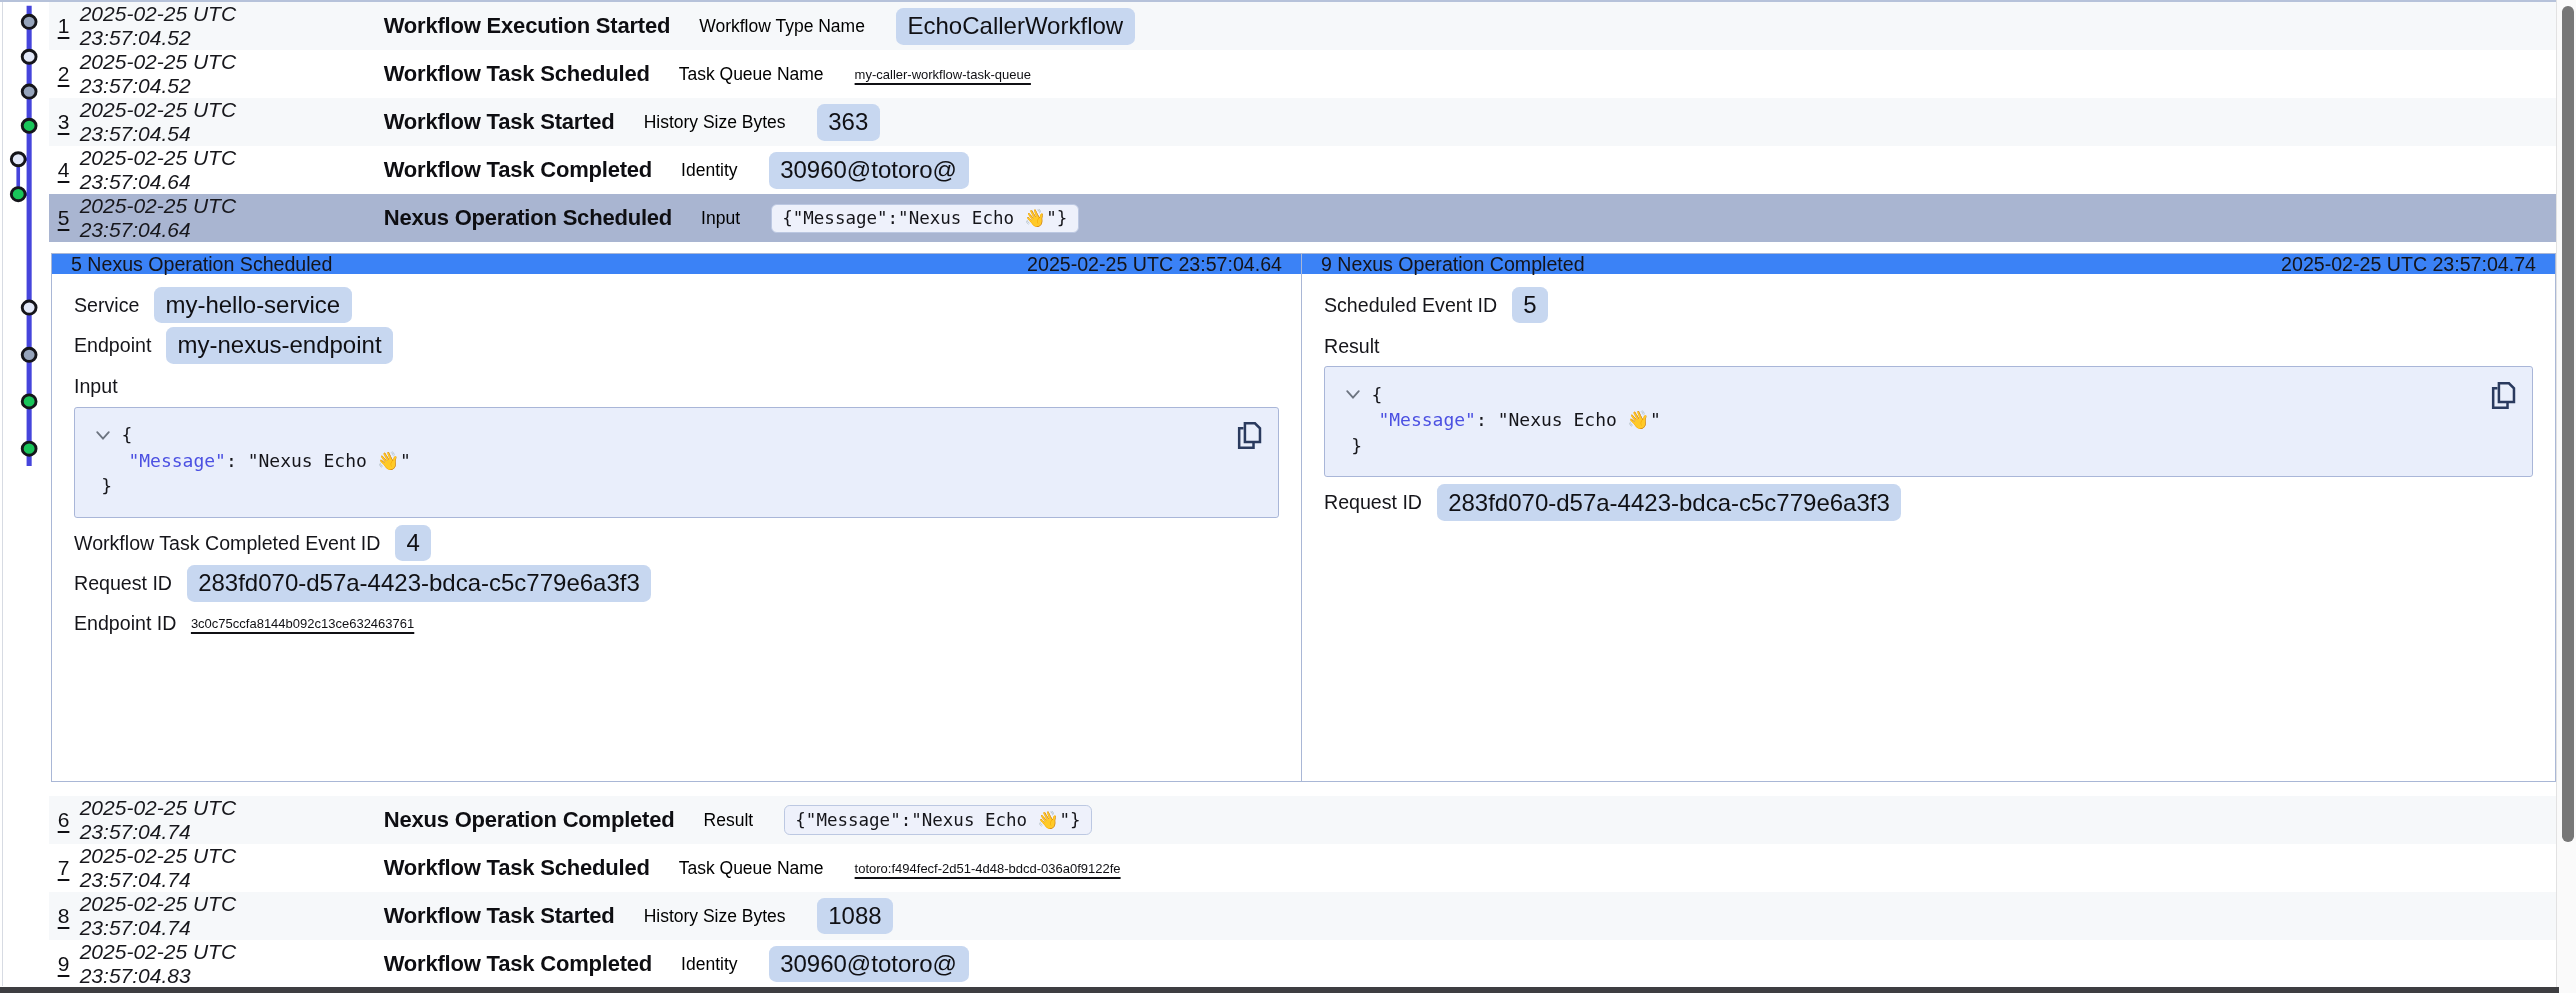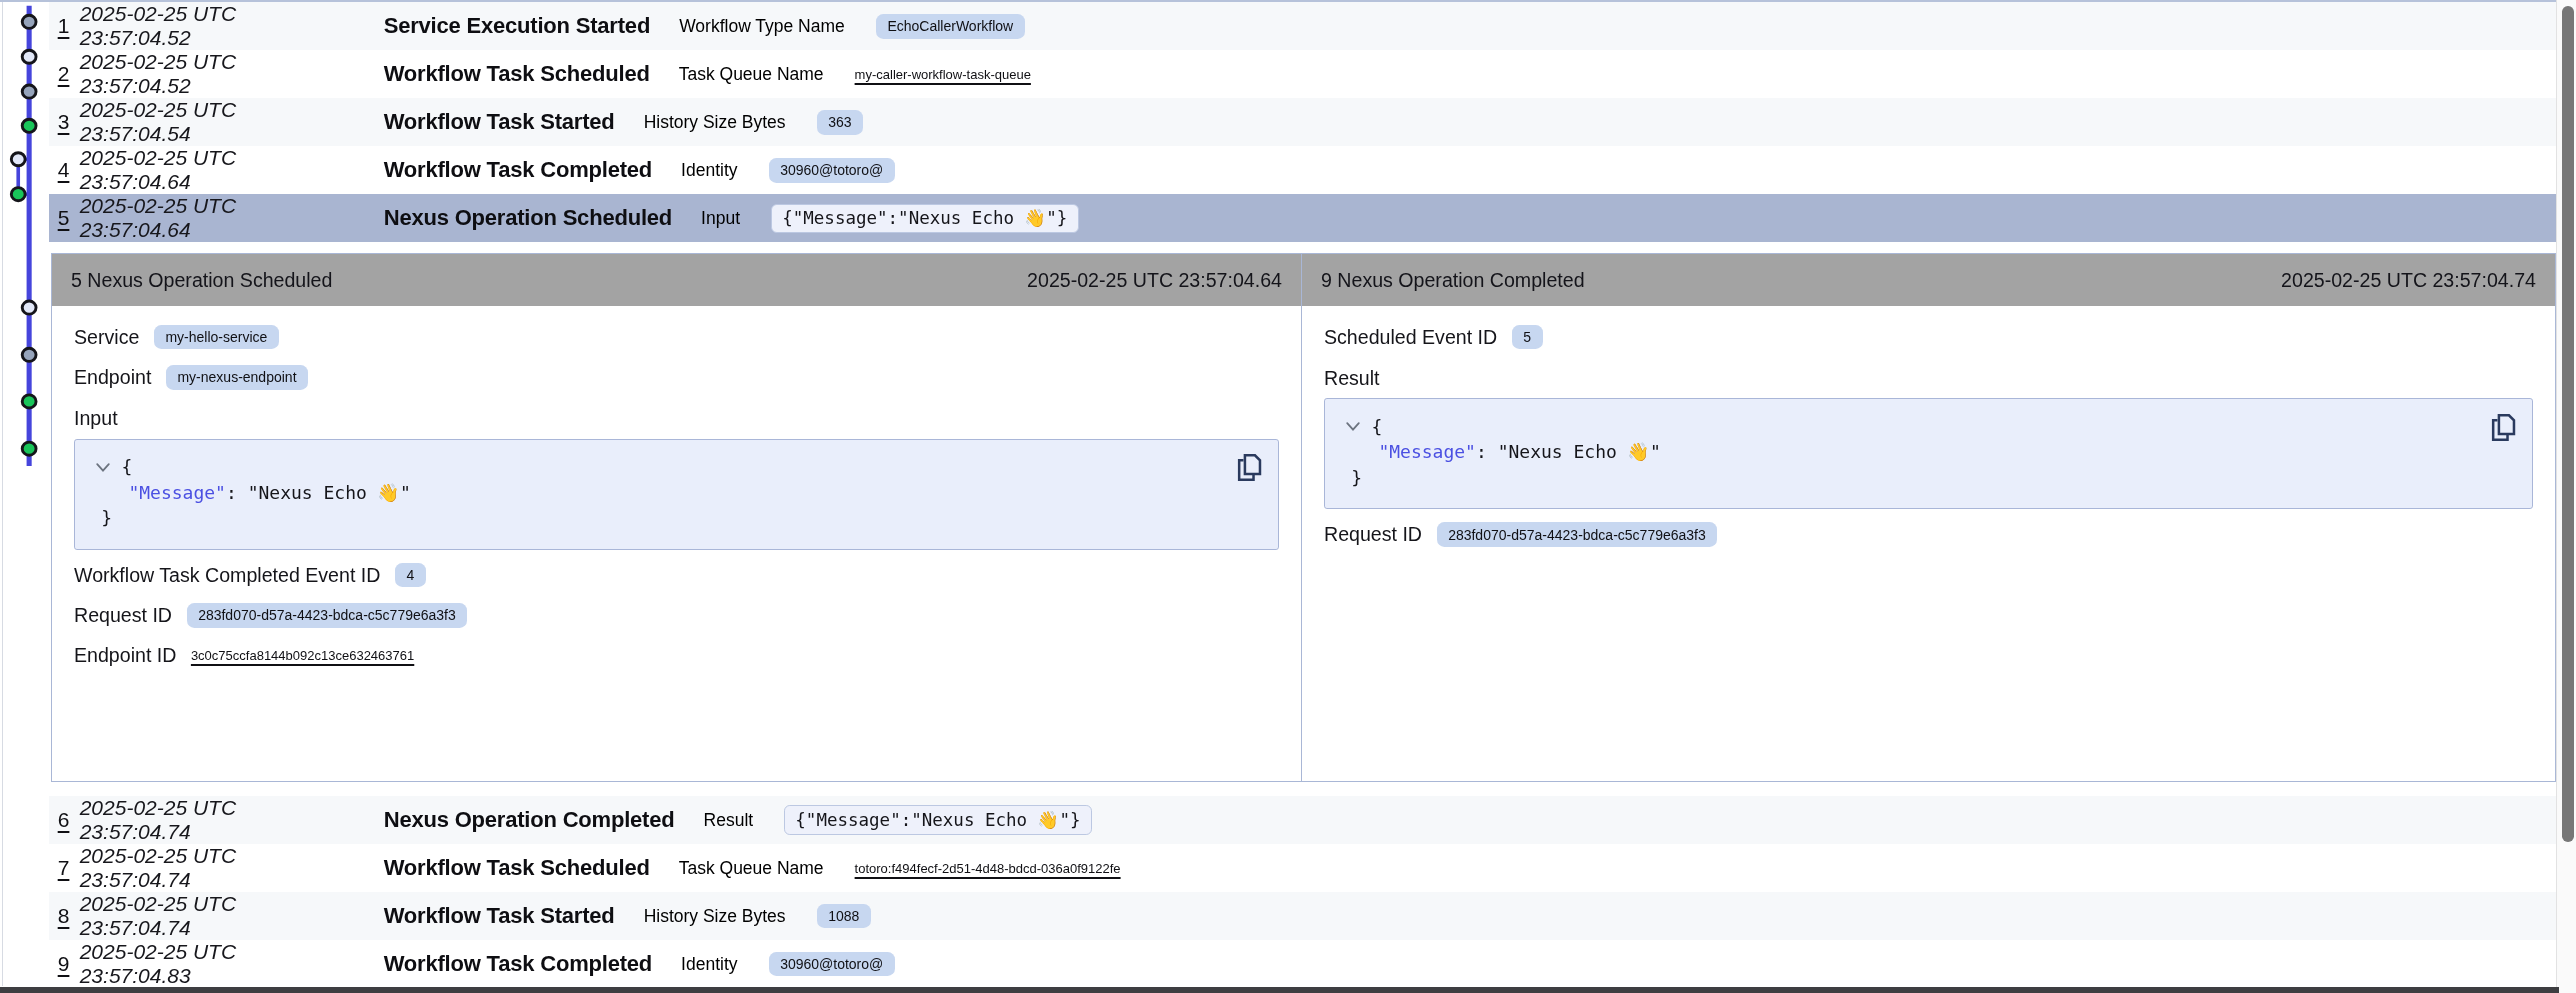--- a/index.html
+++ b/index.html
@@ -16,33 +16,33 @@
   #rows-top{top:2.2px;}
   #rows-bottom{top:796px;}
   .row{height:48px;display:flex;align-items:center;font-size:21px;background:#fff;}
   .row.stripe{background:#f6f8fa;}
   .row.selected{background:#a9b5d1;}
   .num{margin-left:8.7px;min-width:22px;color:#101014;text-decoration:underline;
        text-decoration-thickness:1.8px;text-underline-offset:4.4px;cursor:pointer;}
   .time{width:268px;color:#17171c;font-style:italic;}
   .name{margin-left:36px;margin-right:29px;font-weight:700;font-size:22px;letter-spacing:-0.2px;color:#0e0e12;}
   .dlabel{font-size:17.5px;color:#000000;margin-right:31px;white-space:nowrap;}
-  .badge{background:#c7d7f0;border-radius:7.3px;padding:4.4px 11.6px;font-size:14px;color:#101014;white-space:nowrap;}
+  .badge{background:#c7d7f0;border-radius:7.3px;padding:4.4px 11.6px;font-size:24px;color:#101014;white-space:nowrap;}
   .vlink{color:#101014;font-size:13px;text-decoration:underline;text-decoration-thickness:1.8px;
          text-underline-offset:3.6px;cursor:pointer;white-space:nowrap;}
   .chip{font-family:"DejaVu Sans Mono","DejaVu Sans",monospace;font-size:17.5px;background:#eef1fb;
         border:1.5px solid #bcc8e2;border-radius:5.8px;padding:3.6px 10.2px;white-space:nowrap;color:#15151a;}
 
   
   .panels{position:absolute;left:51px;top:253px;width:2505px;height:529px;border:1.5px solid #a9b7d6;
           box-sizing:border-box;display:flex;background:#fff;}
   .panel{display:flex;flex-direction:column;min-width:0;}
   .panel.pleft{width:1249px;flex:none;}
   .panel.pright{flex:1;border-left:1.5px solid #a9b7d6;}
-  .phead{height:52px;flex:none;background:#a3a3a3;display:flex;align-items:center;
+  .phead{height:20px;flex:none;background:#3b82f6;display:flex;align-items:center;
          justify-content:space-between;padding:0 19px;font-size:19.6px;color:#14141a;}
   .ptitle{font-weight:500;}
   .pbody{padding:8.7px 22px 0;}
   .field{height:36px;margin:4.4px 0;display:flex;align-items:center;}
   .flabel{font-size:19.6px;color:#15151a;margin-right:14.5px;white-space:nowrap;}
   .slabel{font-size:19.6px;color:#15151a;margin:11.6px 0 8.7px;}
   .jsonblock{position:relative;height:111px;box-sizing:border-box;background:#e9eefb;
              border:1.5px solid #a9b6d8;border-radius:2.9px;padding:14.5px 20.4px;
              font-family:"DejaVu Sans Mono","DejaVu Sans",monospace;font-size:18px;line-height:25.5px;color:#15151a;}
   .jline2{padding-left:33px;}
@@ -77,21 +77,21 @@
       <ellipse cx="40" cy="423" rx="9.5" ry="9" fill="#e2e8f8" stroke="#15151a" stroke-width="4"></ellipse>
       <ellipse cx="40" cy="488" rx="9.5" ry="9" fill="#96a4bb" stroke="#15151a" stroke-width="4"></ellipse>
       <ellipse cx="40" cy="552" rx="9.5" ry="9" fill="#19c55a" stroke="#15151a" stroke-width="4"></ellipse>
       <ellipse cx="40" cy="617" rx="9.5" ry="9" fill="#19c55a" stroke="#15151a" stroke-width="4"></ellipse>
     </svg>
 
   <div class="rowgroup" id="rows-top">
       <div class="row stripe">
         <a class="num">1</a>
         <span class="time">2025-02-25 UTC 23:57:04.52</span>
-        <span class="name">Service Execution Started</span>
+        <span class="name">Workflow Execution Started</span>
         <span class="dlabel">Workflow Type Name</span>
         <span class="badge">EchoCallerWorkflow</span>
       </div>
       <div class="row">
         <a class="num">2</a>
         <span class="time">2025-02-25 UTC 23:57:04.52</span>
         <span class="name">Workflow Task Scheduled</span>
         <span class="dlabel">Task Queue Name</span>
         <a class="vlink">my-caller-workflow-task-queue</a>
       </div>

